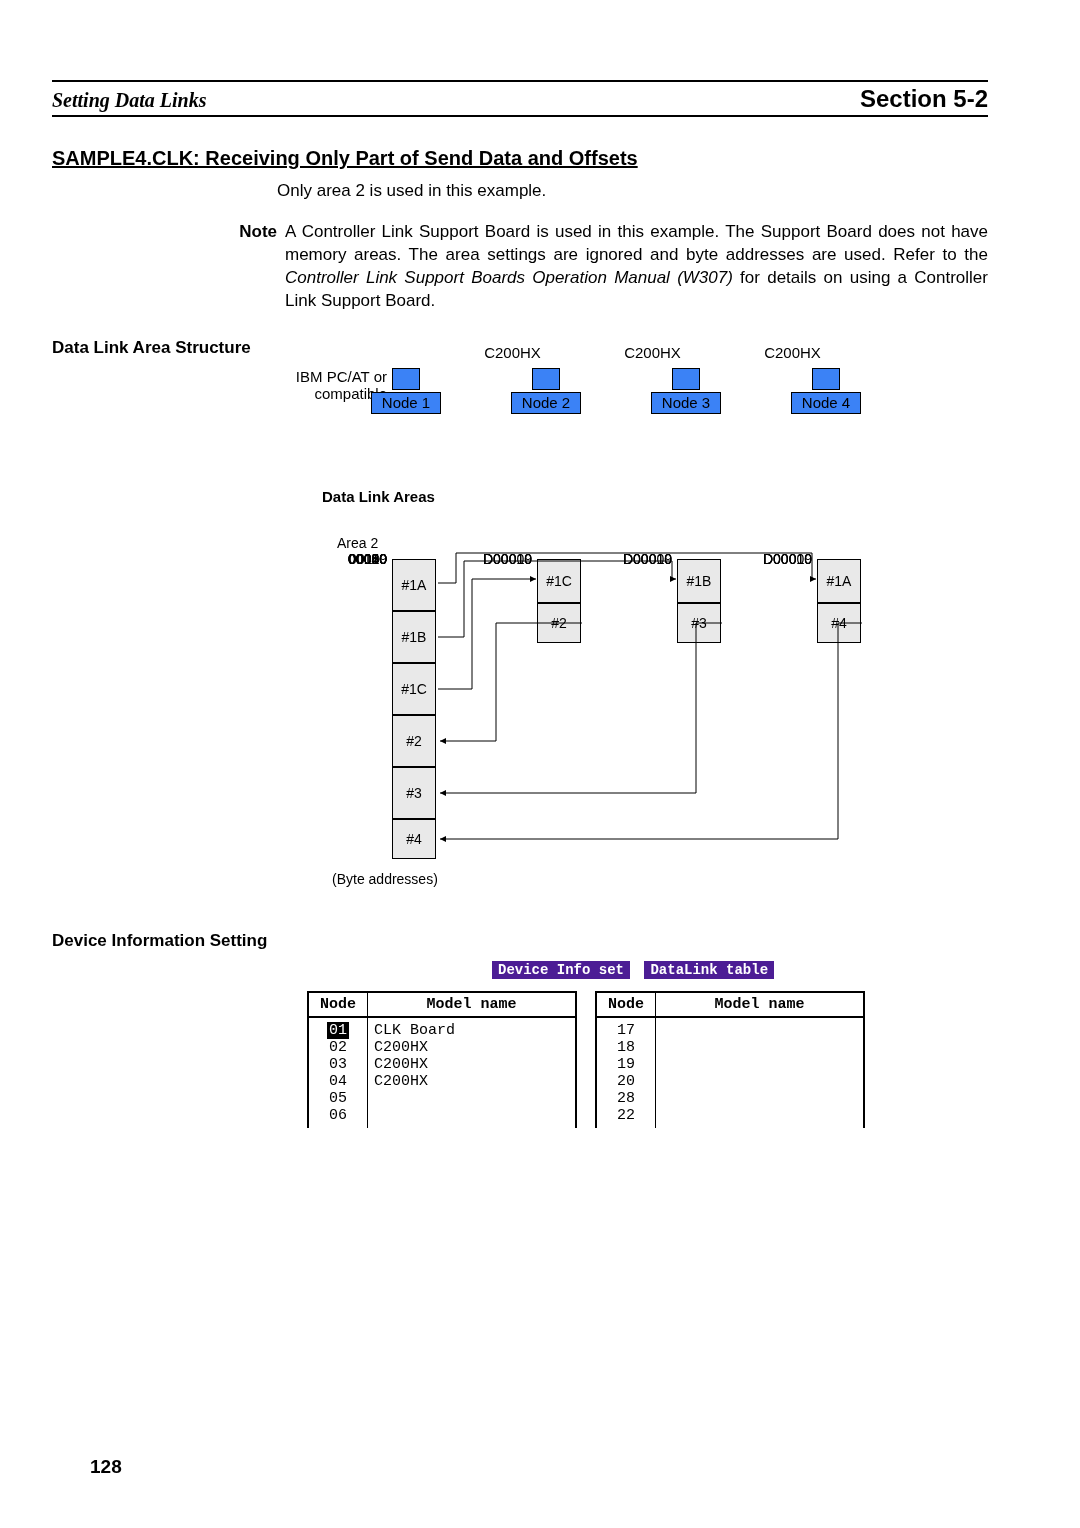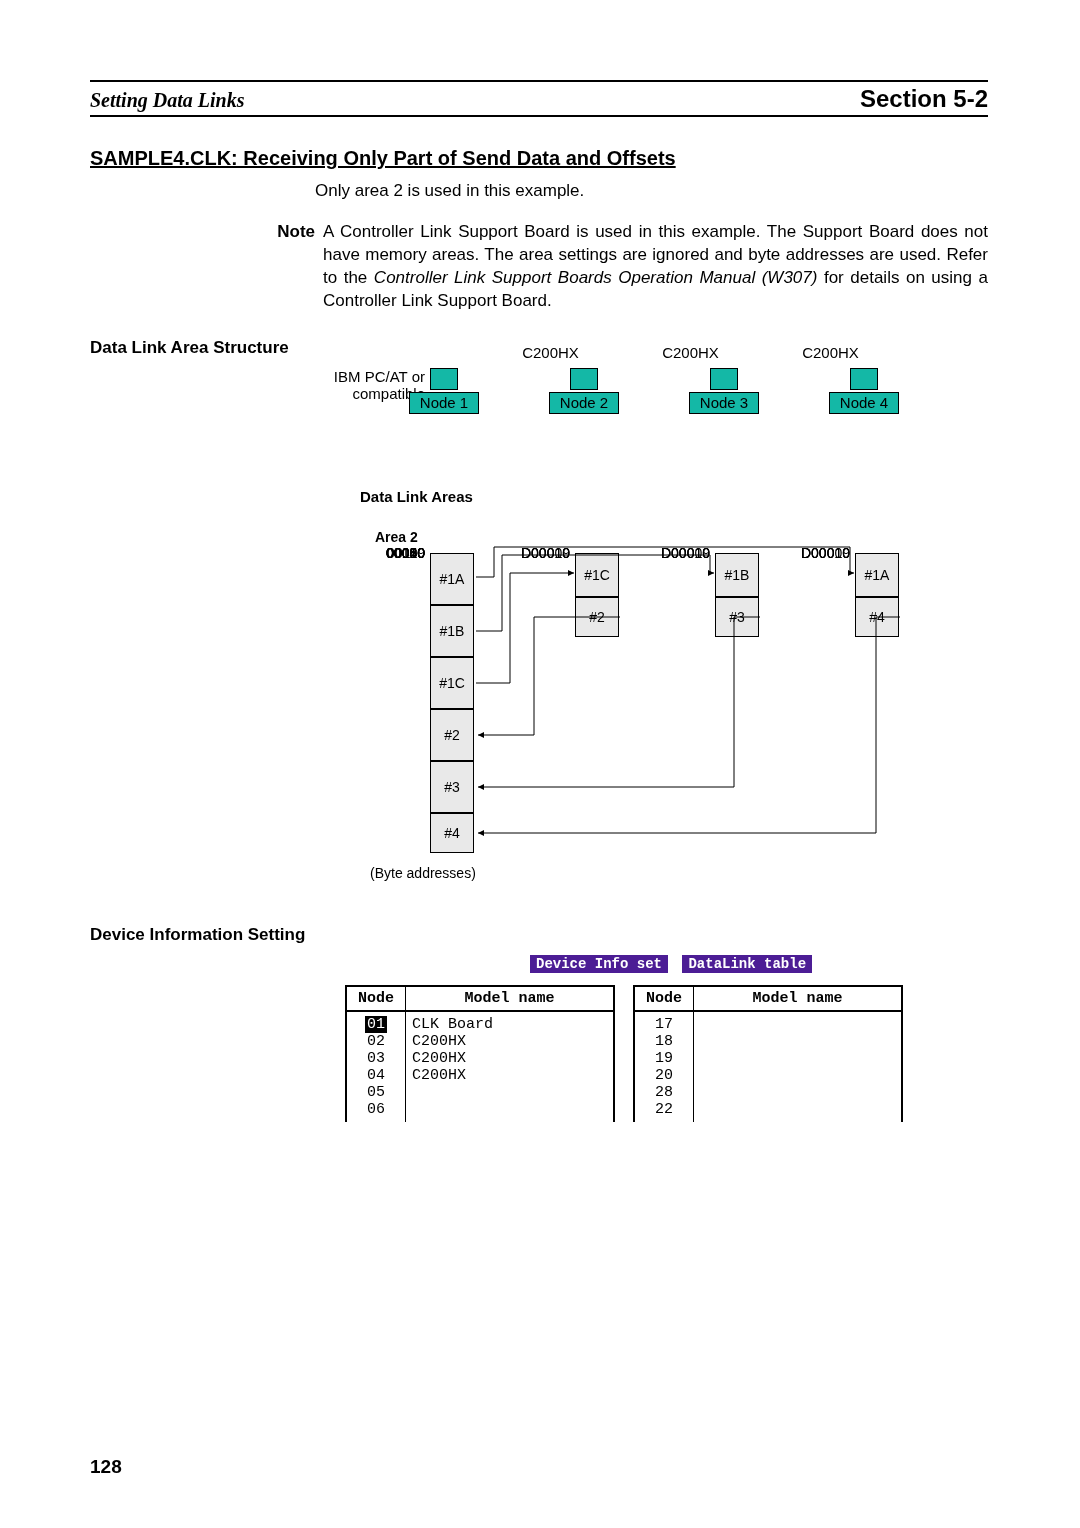--- a/index.html
+++ b/index.html
@@ -7,21 +7,21 @@
     padding: 0;
     font-family: Arial, Helvetica, sans-serif;
     background: #fff;
     color: #000;
   }
   .page {
     width: 1068px;
     height: 1528px;
     position: relative;
     box-sizing: border-box;
-    padding: 80px 80px 40px 90px;
+    padding: 80px 80px 40px 52px;
   }
   .rule-top {
     border-top: 2px solid #000;
     margin-bottom: 3px;
   }
   .header-row {
     display: flex;
     justify-content: space-between;
     align-items: baseline;
     border-bottom: 2px solid #000;
@@ -85,43 +85,43 @@
     font-size: 15px;
   }
   .node-top-label {
     position: absolute;
     width: 115px;
     text-align: center;
     top: -24px;
   }
   .box {
     border: 1px solid #000;
-    background: #14b8a6;
+    background: #3b82f6;
     box-sizing: border-box;
     position: absolute;
     display: flex;
     align-items: center;
     justify-content: center;
     font-size: 15px;
   }
   .chip-top { width: 28px; height: 22px; }
   .node-box { width: 70px; height: 22px; top: 24px; }
 
   
   .dla-title {
     font-weight: bold;
     font-size: 15px;
     margin-left: 270px;
     margin-top: 60px;
   }
   .area-label {
-    font-weight: bold;
+    font-weight: normal;
     font-size: 14px;
     margin-left: 285px;
-    margin-top: 24px;
+    margin-top: 30px;
   }
   .area-diagram {
     position: relative;
     margin-left: 280px;
     height: 360px;
     font-size: 14px;
   }
   .addr {
     position: absolute;
     width: 55px;

